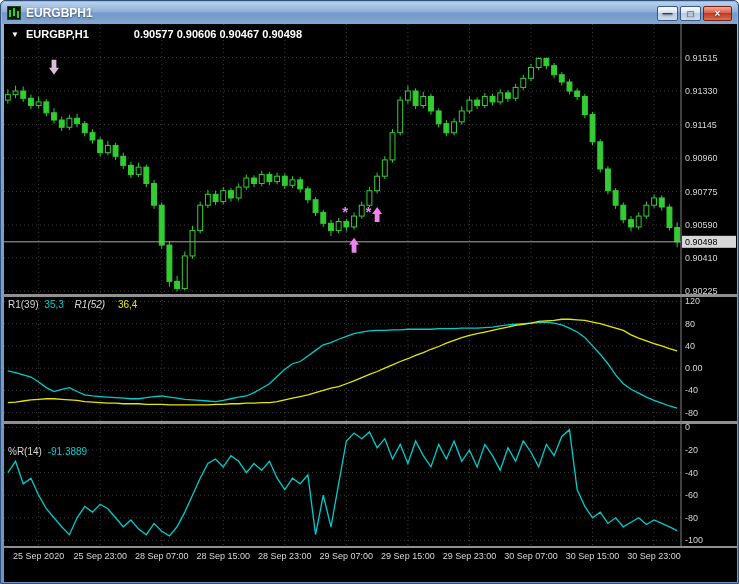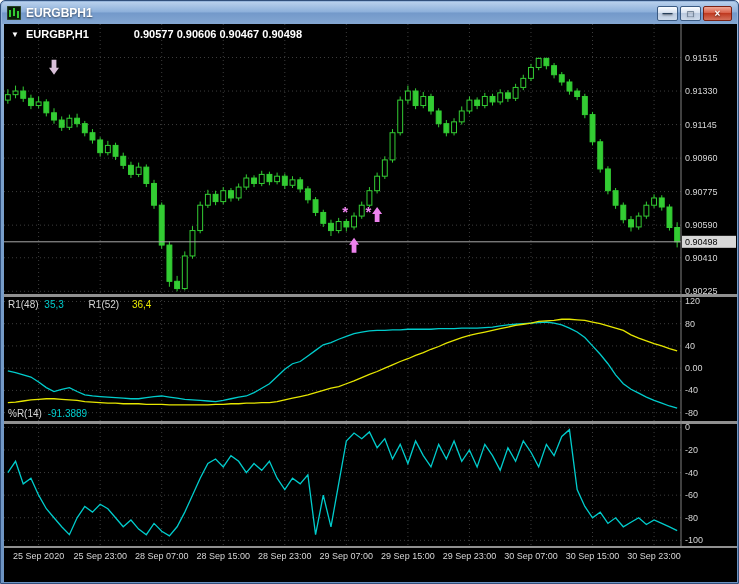--- a/index.html
+++ b/index.html
@@ -18,21 +18,21 @@
     background:linear-gradient(180deg,#fbfdff,#d8e2f0 45%,#bccbe0 50%,#cfdbeb);}
   .win-btn.close{width:29px;color:#fff;border-color:#7a2012;
     background:linear-gradient(180deg,#f0a896,#d96049 45%,#bf3a21 50%,#d4705a);}
   .client{position:absolute;left:3px;top:23px;width:733px;height:558px;background:#000;}
   .client svg{display:block;}
   .hdr{position:absolute;left:7px;top:4px;color:#ffffff;font-size:11px;font-weight:bold;white-space:nowrap;pointer-events:none;}
   .hdr.sub{font-size:10px;font-weight:normal;color:#d6d6d6;left:4px;}
   .hdr .tri{font-size:8px;margin-right:4px;vertical-align:1px;pointer-events:auto;}
   .hdr .val-cyan{color:#00cccc;margin-left:3px;}
   .hdr .val-yellow{color:#e6e600;margin-left:10px;}
-  .hdr .lbl2{margin-left:22px;}
+  .hdr .lbl2{margin-left:8px;font-style:italic;}
   .ax{font-family:"Liberation Sans",sans-serif;font-size:9px;fill:#d6d6d6;}
 </style>
 </head>
 <body>
 
 <div class="window">
   <div class="titlebar">
     <span class="app-icon">
       <svg width="14" height="14">
           <rect x="0" y="0" width="14" height="14" fill="#0a1a0a" stroke="#446644"></rect>
@@ -307,24 +307,24 @@
         <text x="650.0738636363636" y="535" class="ax" text-anchor="middle">30 Sep 23:00</text>
       </svg>
 
     <div class="hdr">
       <span class="tri">▼</span>
       <span>EURGBP,H1</span>
       <span style="margin-left:6px;padding-left:36px;">0.90577 0.90606 0.90467 0.90498</span>
     </div>
 
     <div class="hdr sub" style="top:275px;">
-      <span>R1(48)</span>
+      <span>R1(39)</span>
       <span class="val-cyan">35,3</span>
       <span class="lbl2">R1(52)</span>
       <span class="val-yellow">36,4</span>
     </div>
 
-    <div class="hdr sub" style="top:384px;">
+    <div class="hdr sub" style="top:422px;">
       <span>%R(14)</span>
       <span class="val-cyan">-91.3889</span>
     </div>
   </div>
 </div>
 
 </body></html>

